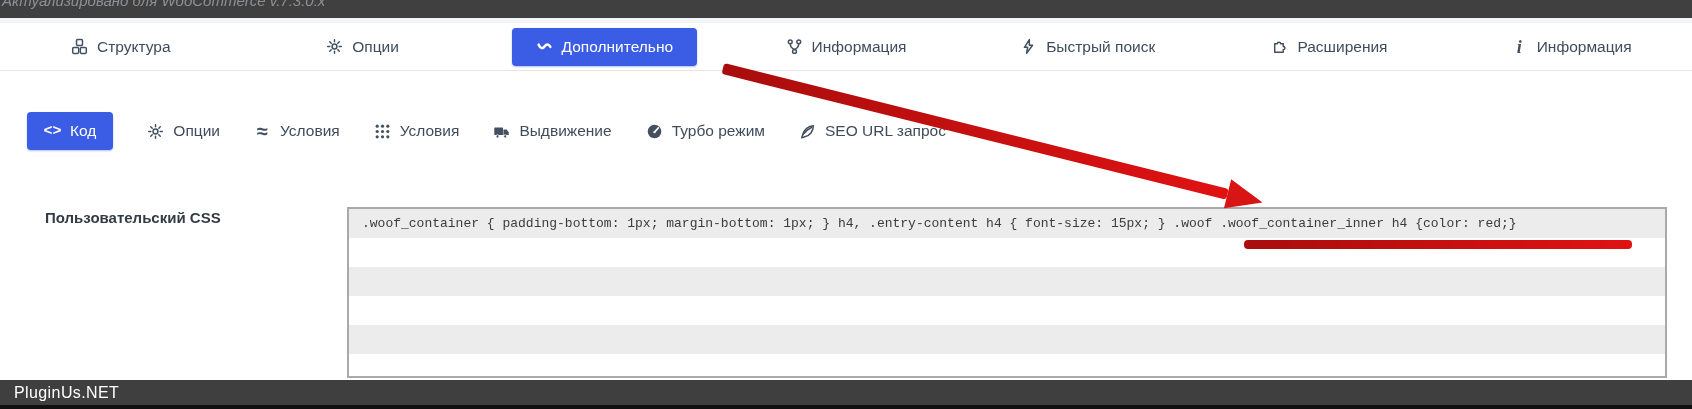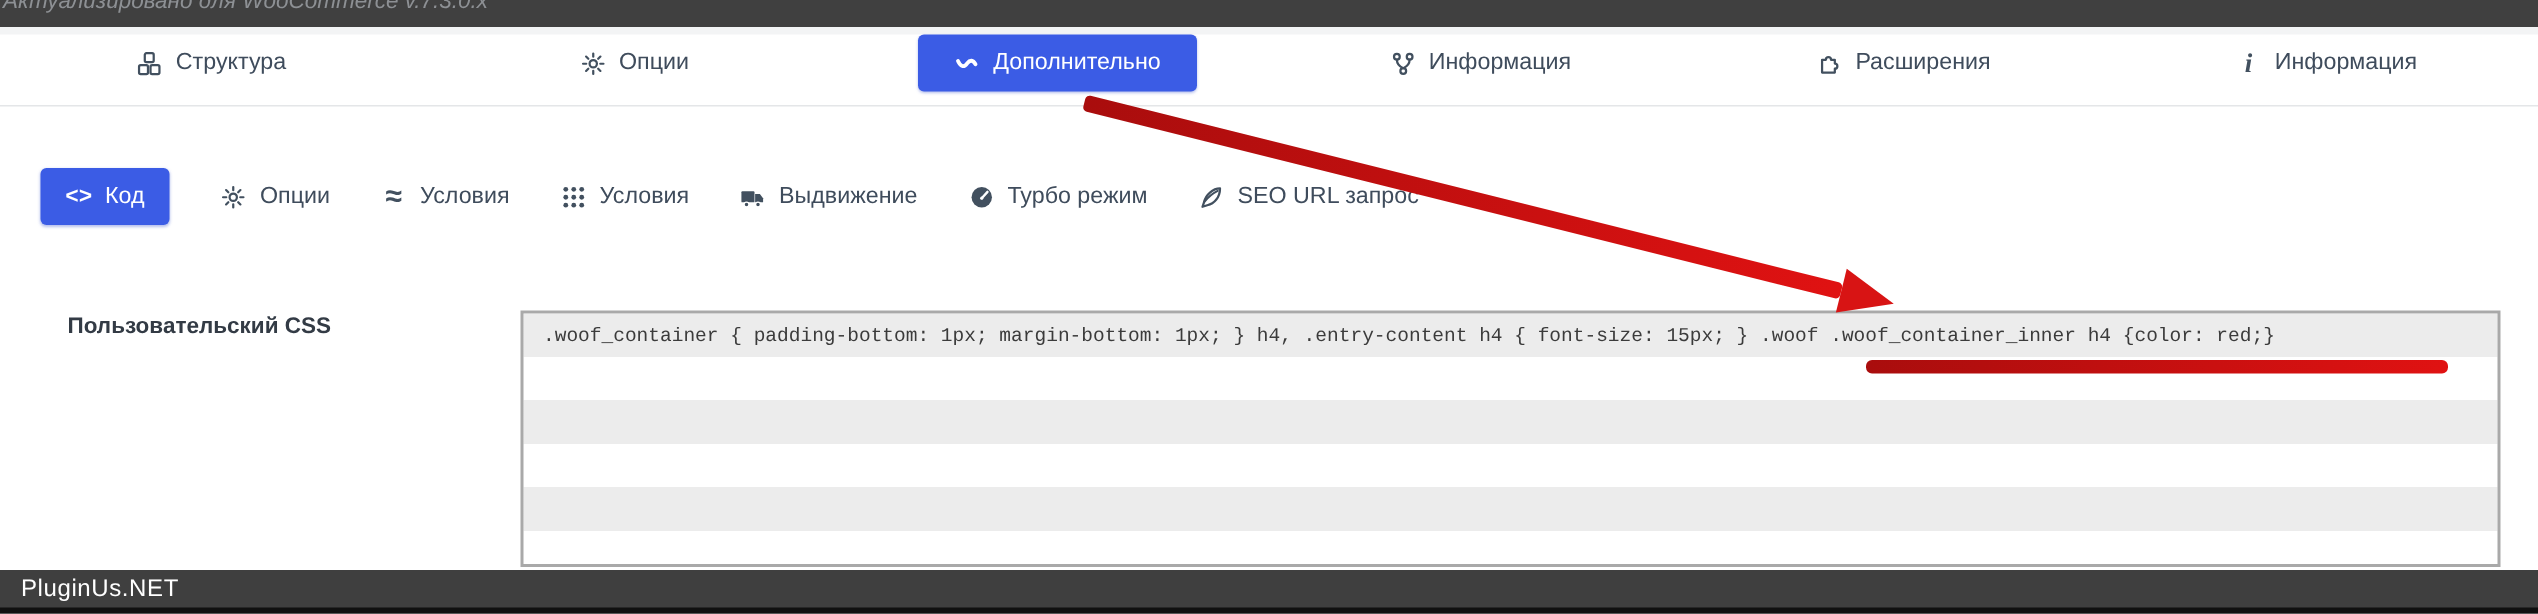--- a/index.html
+++ b/index.html
@@ -9,21 +9,21 @@
     font-family:"Liberation Sans", sans-serif; color:#3f4c5c;
   }
   
   .top-note-strip { position:absolute; top:0; left:0; width:100%; height:18px; overflow:hidden; background:#404040; }
   .top-note { position:absolute; top:-8px; left:2px; font-style:italic; font-size:15px; color:#8d9094; white-space:nowrap; }
 
   
   .main-nav {
     position:absolute; top:18px; left:0; width:100%;
     border-top:5px solid #f3f4f5; border-bottom:1px solid #e4e6e8;
-    background:#fff; height:53px; display:flex; align-items:flex-start;
+    background:#fff; height:53px; display:flex; align-items:center;
   }
   .tab { flex:1 1 0; display:flex; justify-content:center; align-items:center; cursor:pointer; }
   .pill { display:flex; align-items:center; gap:9px; padding:10px 24px; border-radius:4px;
           font-size:15.5px; font-weight:500; color:#3f4c5c; white-space:nowrap; }
   .tab.active .pill { background:var(--accent); color:#fff; box-shadow:0 1px 2px rgba(40,70,200,.35); }
   .icn { width:17px; height:17px; display:inline-flex; align-items:center; justify-content:center; flex:none; }
   .icn svg { width:17px; height:17px; stroke:#42505f; fill:none; stroke-width:1.4; stroke-linecap:round; stroke-linejoin:round; }
   .tab.active .icn svg, .subtab.active .icn svg { stroke:#fff; }
   .icn.filled svg { fill:#42505f; stroke:none; }
   .glyph { font-weight:700; color:#42505f; line-height:1; }
@@ -105,20 +105,30 @@
     <span class="pill">
       <span class="icn">
         <svg viewBox="0 0 16 16">
             <circle cx="4" cy="3.6" r="1.8"></circle>
             <circle cx="12" cy="3.6" r="1.8"></circle>
             <circle cx="8" cy="12.6" r="1.8"></circle>
             <path d="M4 5.4c0 3 1.6 4.4 4 5.4M12 5.4c0 3-1.6 4.4-4 5.4"></path>
           </svg>
       </span>
       <span>Информация</span>
+    </span>
+  </div>
+  <div class="tab">
+    <span class="pill">
+      <span class="icn">
+        <svg viewBox="0 0 16 16">
+            <path d="M8.8 1.5L4.2 8.8h3L6.2 14.5l5.6-7.7h-3z"></path>
+          </svg>
+      </span>
+      <span>Быстрый поиск</span>
     </span>
   </div>
   <div class="tab">
     <span class="pill">
       <span class="icn">
         <svg viewBox="0 0 16 16">
             <path d="M3.5 5.5h2.4a1.6 1.6 0 1 1 3.2 0h2.4v2.4a1.6 1.6 0 1 1 0 3.2v2.4h-8z"></path>
           </svg>
       </span>
       <span>Расширения</span>

